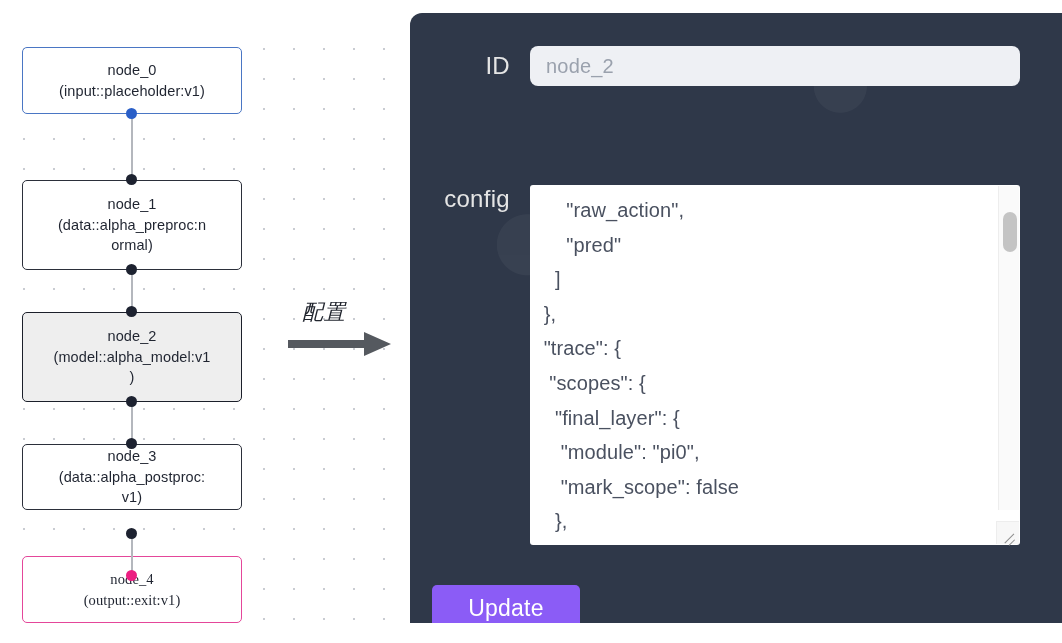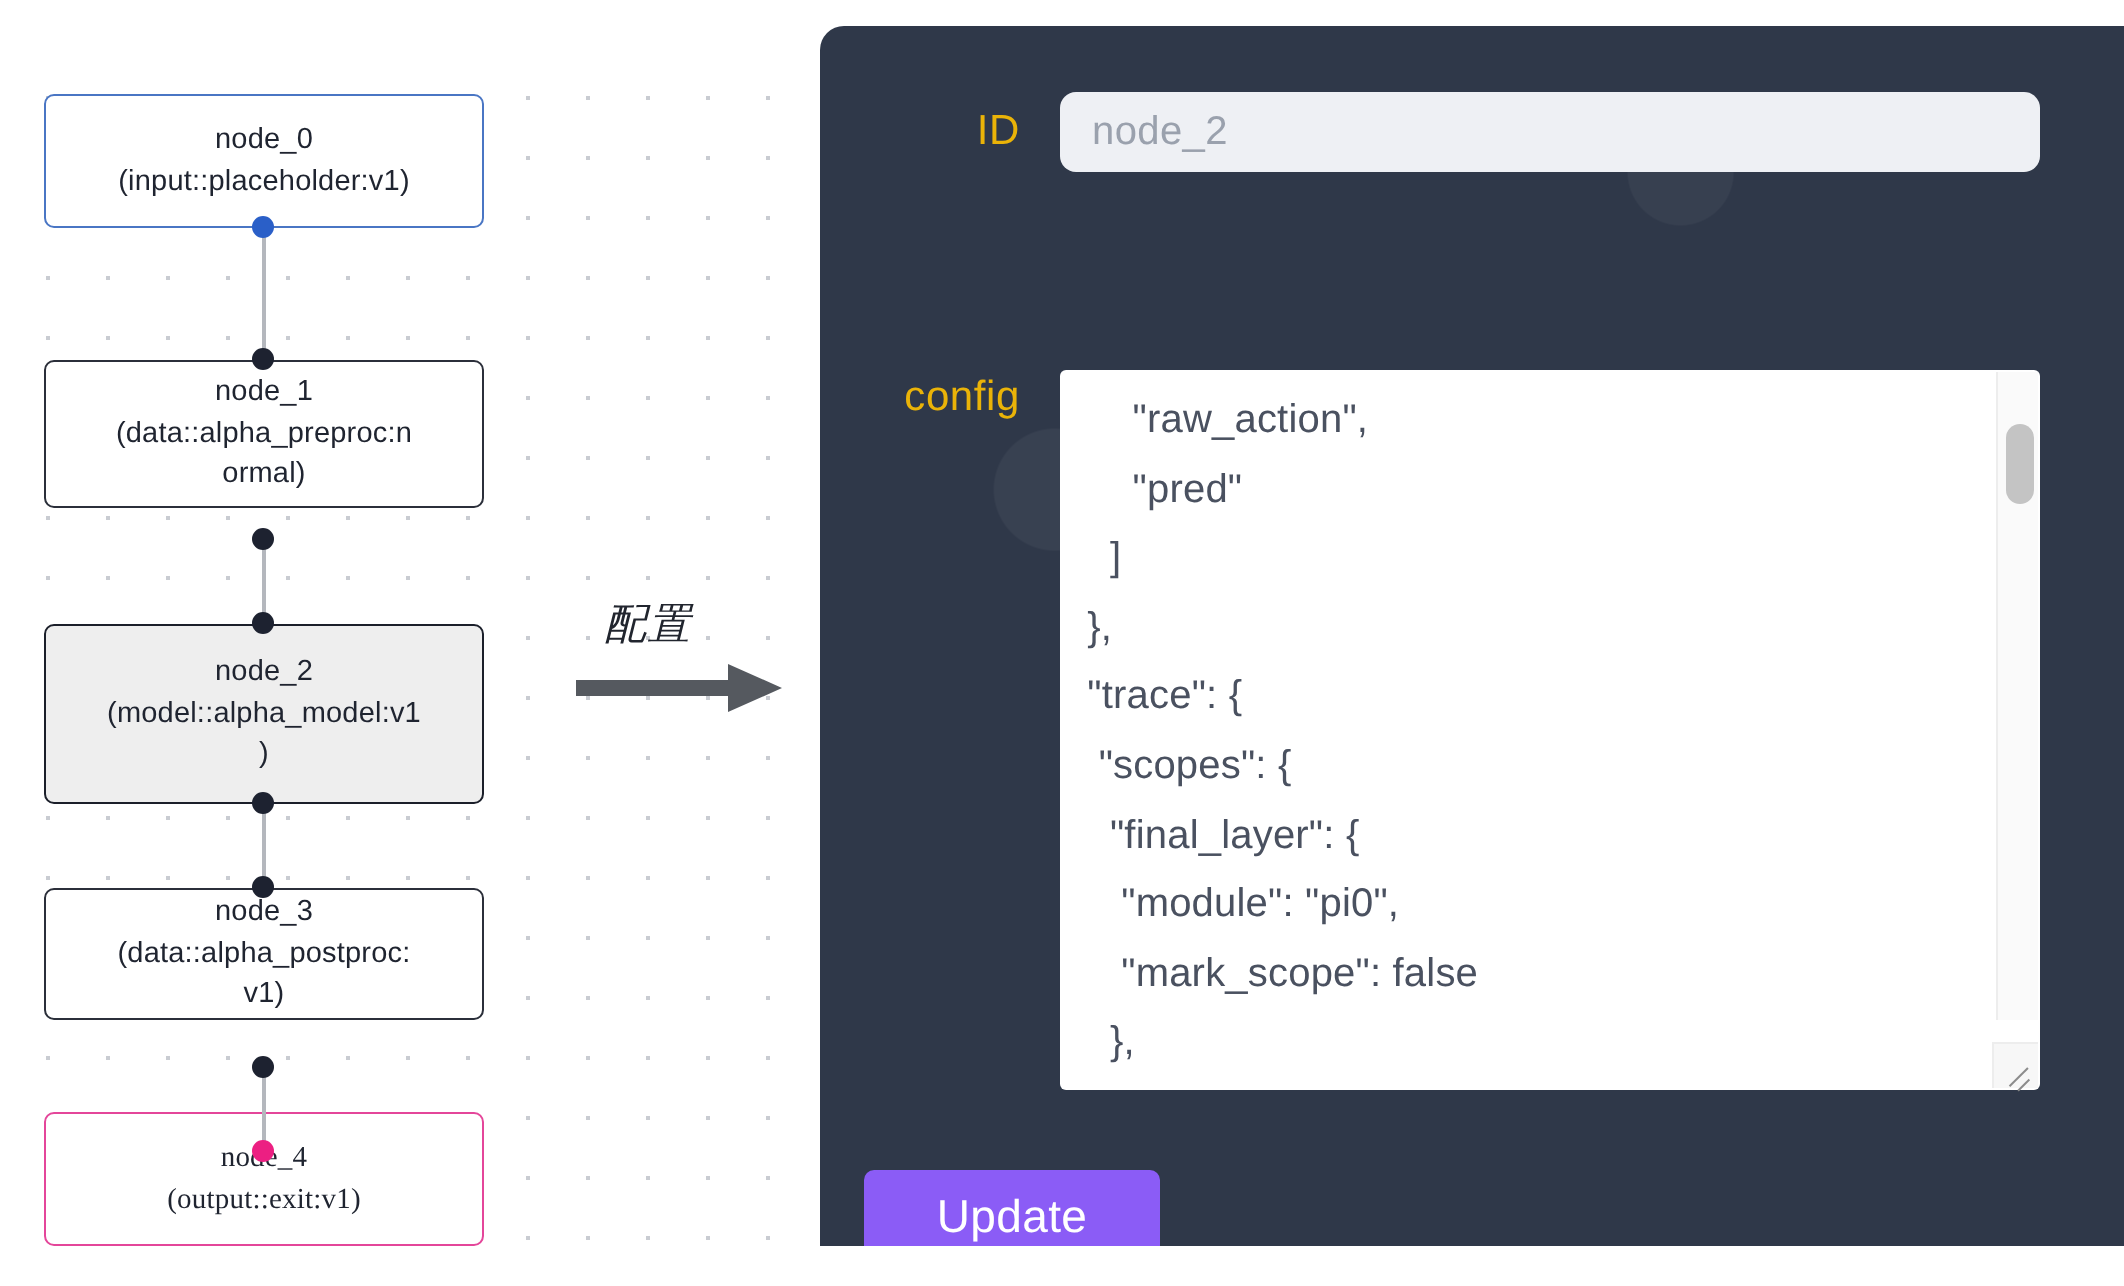--- a/index.html
+++ b/index.html
@@ -52,21 +52,21 @@
 
   .node.is-input   { border-color: #4a76c4; }
   .node.is-output  { border-color: #e4469a; }
   .node.is-selected{
     background: #eeeeee;
     border-color: #1b1f2a;
     border-width: 1.8px;
   }
 
   #node-0 { top: 24px;  height: 67px; }
-  #node-1 { top: 157px; height: 74px; }
+  #node-1 { top: 157px; height: 90px; }
   #node-2 { top: 289px; height: 90px; }
   #node-3 { top: 421px; height: 66px; }
   #node-4 { top: 533px; height: 67px; font-family: Liberation Serif, serif; }
 
   
   .handle {
     position: absolute;
     width: 11px;
     height: 11px;
     border-radius: 50%;
@@ -151,22 +151,22 @@
     left: 0;
     width: 100%;
     display: flex;
     align-items: flex-start;
   }
   .field-label {
     width: 120px;
     text-align: right;
     padding-right: 20px;
     box-sizing: border-box;
-    color: #eab308;
-    font-size: 21px;
+    color: #e5e5e5;
+    font-size: 24px;
     line-height: 40px;
     letter-spacing: 0.3px;
   }
   .field-input {
     box-sizing: border-box;
     width: 490px;
     height: 40px;
     border-radius: 8px;
     background: #eef0f4;
     border: none;

